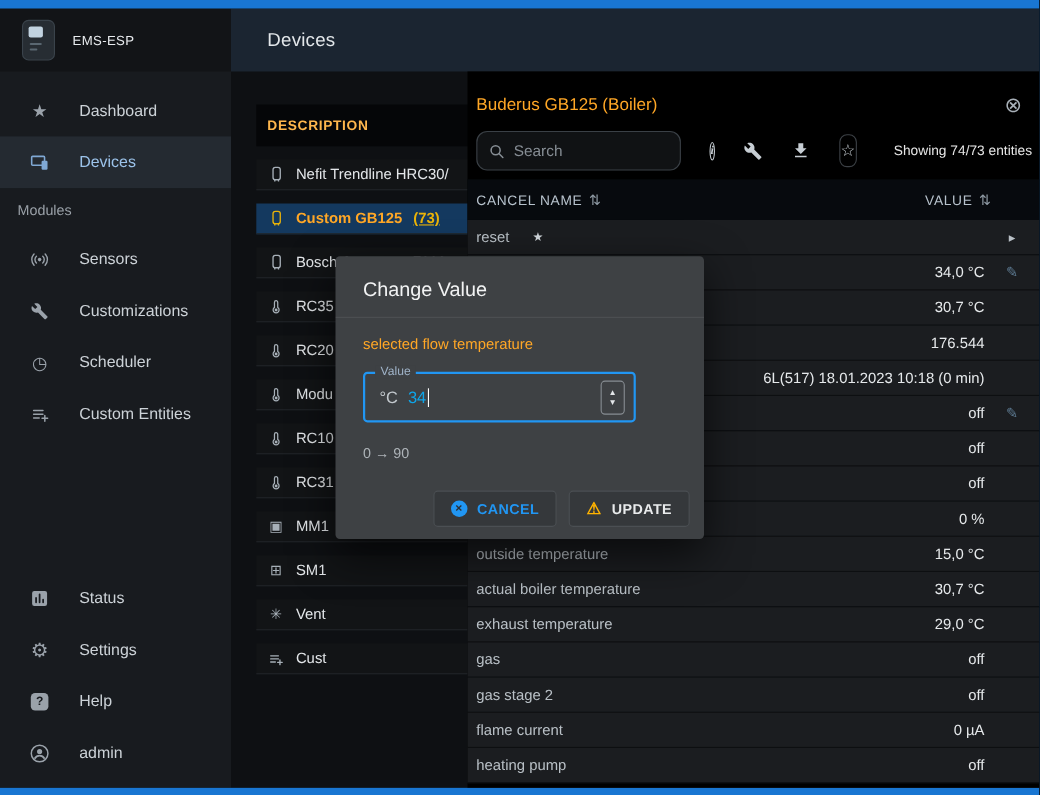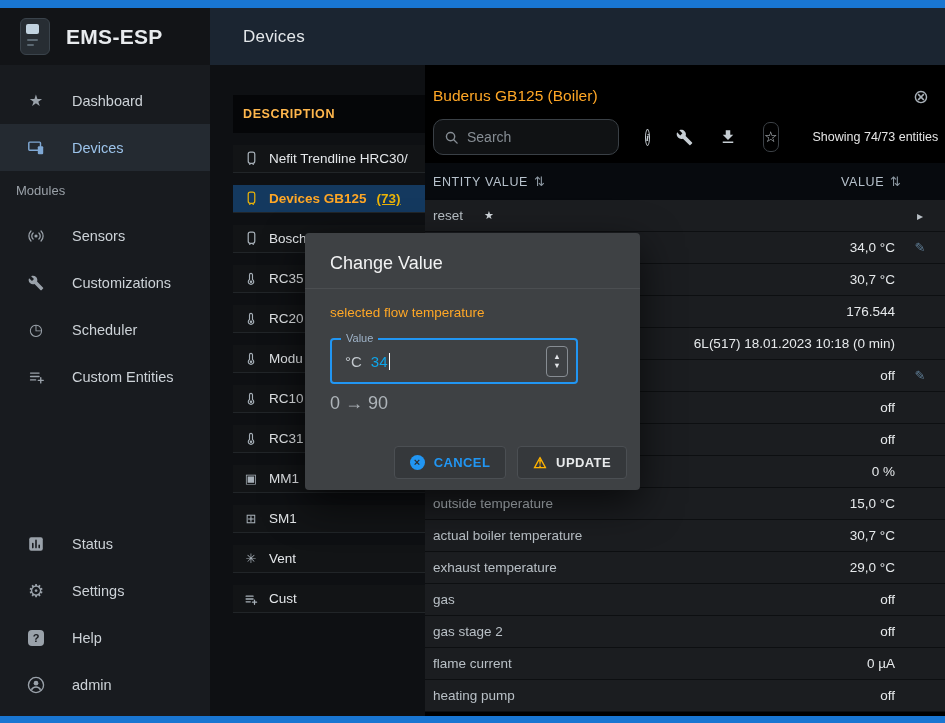--- a/index.html
+++ b/index.html
@@ -9,21 +9,21 @@
   .page { position:relative; width:945px; height:723px; background:#1976d2; overflow:hidden; }
   .app  { position:absolute; top:8px; left:0; right:0; bottom:7px; display:flex; background:#0e1013; }
 
   
   .sidebar { width:210px; background:#181b1f; display:flex; flex-direction:column; flex-shrink:0; }
   .sidebar-header { height:57px; background:#121417; display:flex; align-items:center; gap:16px; padding-left:20px; flex-shrink:0; }
   .logo { width:30px; height:37px; background:#272d33; border:1px solid #3a434b; border-radius:6px; position:relative; }
   .logo .screen { position:absolute; left:5px; top:5px; width:13px; height:10px; background:#c2d3e0; border-radius:2px; }
   .logo .dot  { position:absolute; left:6px; top:20px; width:11px; height:2px; background:#5a6771; border-radius:1px; }
   .logo .dot2 { top:25px; width:7px; }
-  .app-title { color:#e8ebee; font-size:21px; font-weight:bold; letter-spacing:.3px; }
+  .app-title { color:#e8ebee; font-size:12px; font-weight:normal; letter-spacing:.3px; }
 
   .nav { padding-top:12px; display:flex; flex-direction:column; flex:1; }
   .nav-item { height:47px; display:flex; align-items:center; padding-left:26px; gap:26px; color:#ccd2d7; font-size:14.5px; cursor:pointer; }
   .nav-item .nicon { width:20px; display:flex; justify-content:center; align-items:center; color:#9aa2aa; font-size:16px; }
   .nav-item.active { background:#242a31; color:#9cc3ea; }
   .nav-item.active .nicon { color:#7fa8d4; }
   .section-label { margin:12px 0 14px; padding-left:16px; color:#9aa1a8; font-size:13px; }
   .nav-bottom { margin-top:auto; padding-bottom:8px; }
   .qmark { width:16px; height:16px; background:#9aa2aa; color:#181b1f; border-radius:4px; font-size:11px; font-weight:bold; display:flex; align-items:center; justify-content:center; }
 
@@ -82,21 +82,21 @@
   .field { position:relative; width:248px; height:46px; border:2px solid #2196f3; border-radius:4px;
       display:flex; align-items:center; padding:0 8px 0 13px; }
   .field-label { position:absolute; top:-8px; left:9px; background:#3e4144; padding:0 5px; font-size:11px; color:#9fb3c8; }
   .unit { color:#c2c8cd; font-size:15px; margin-right:9px; }
   .fval { color:#0ea5e9; font-size:15px; }
   .caret { display:inline-block; width:1.5px; height:17px; background:#fff; margin-left:1px; vertical-align:middle; animation:blink 1s step-end infinite; }
   @keyframes blink { 50% { opacity:0; } }
   .spinner { margin-left:auto; width:22px; height:31px; border:1px solid #878d93; border-radius:4px;
       display:flex; flex-direction:column; align-items:center; justify-content:center; gap:1px; }
   .spin-arrow { color:#e3e6e9; font-size:7.5px; line-height:1; cursor:pointer; }
-  .range-hint { margin-top:9px; color:#aeb4b9; font-size:18px; }
+  .range-hint { margin-top:20px; color:#aeb4b9; font-size:13px; }
   .dialog-actions { position:absolute; right:13px; bottom:11px; display:flex; gap:11px; }
   .dbtn { height:33px; padding:0 15px; background:#35383b; border:1px solid #4b4f53; border-radius:4px;
       display:flex; align-items:center; gap:9px; font-size:13px; font-weight:bold; letter-spacing:.4px;
       font-family:inherit; cursor:pointer; }
   .dbtn.cancel { color:#2196f3; }
   .cancel-ic { width:15px; height:15px; border-radius:50%; background:#2196f3; color:#2c2f33;
       font-size:11px; font-weight:bold; display:flex; align-items:center; justify-content:center; line-height:1; }
   .dbtn.update { color:#e9ebec; }
   .warn-ic { color:#ffb300; font-size:15px; line-height:1; }
 
@@ -219,21 +219,21 @@
           <span>Nefit Trendline HRC30/</span>
           <span class="dcount"></span>
         </div>
         <div class="drow selected">
           <span class="dicon">
               <svg width="15" height="15" viewBox="0 0 16 16">
                 <rect x="4.5" y="1.2" width="7" height="12" rx="2.2" fill="none" stroke="currentColor" stroke-width="1.3"></rect>
                 <path d="M6.2 13.4v1.6M9.8 13.4v1.6" stroke="currentColor" stroke-width="1.3"></path>
               </svg>
             </span>
-          <span>Devices GB125</span>
+          <span>Custom GB125</span>
           <span class="dcount">(73)</span>
         </div>
         <div class="drow">
           <span class="dicon">
               <svg width="15" height="15" viewBox="0 0 16 16">
                 <rect x="4.5" y="1.2" width="7" height="12" rx="2.2" fill="none" stroke="currentColor" stroke-width="1.3"></rect>
                 <path d="M6.2 13.4v1.6M9.8 13.4v1.6" stroke="currentColor" stroke-width="1.3"></path>
               </svg>
             </span>
           <span>Bosch Compress 7000</span>
@@ -339,21 +339,21 @@
             <svg width="18" height="18" viewBox="0 0 24 24">
                 <path d="M19 9h-4V3H9v6H5l7 7 7-7zM5 18v2h14v-2H5z" fill="currentColor"></path>
               </svg>
           </span>
           <span class="tool-ic star-box">☆</span>
           <span class="showing">Showing 74/73 entities</span>
         </div>
 
         <div class="ehead">
           <span class="hname">
-            <span>ENTITY VALUE</span>
+            <span>CANCEL NAME</span>
             <span class="sort-ic">⇅</span>
           </span>
           <span class="hvalue">
             <span>VALUE</span>
             <span class="sort-ic">⇅</span>
           </span>
         </div>
 
         <div class="erow">
           <span class="ename">

